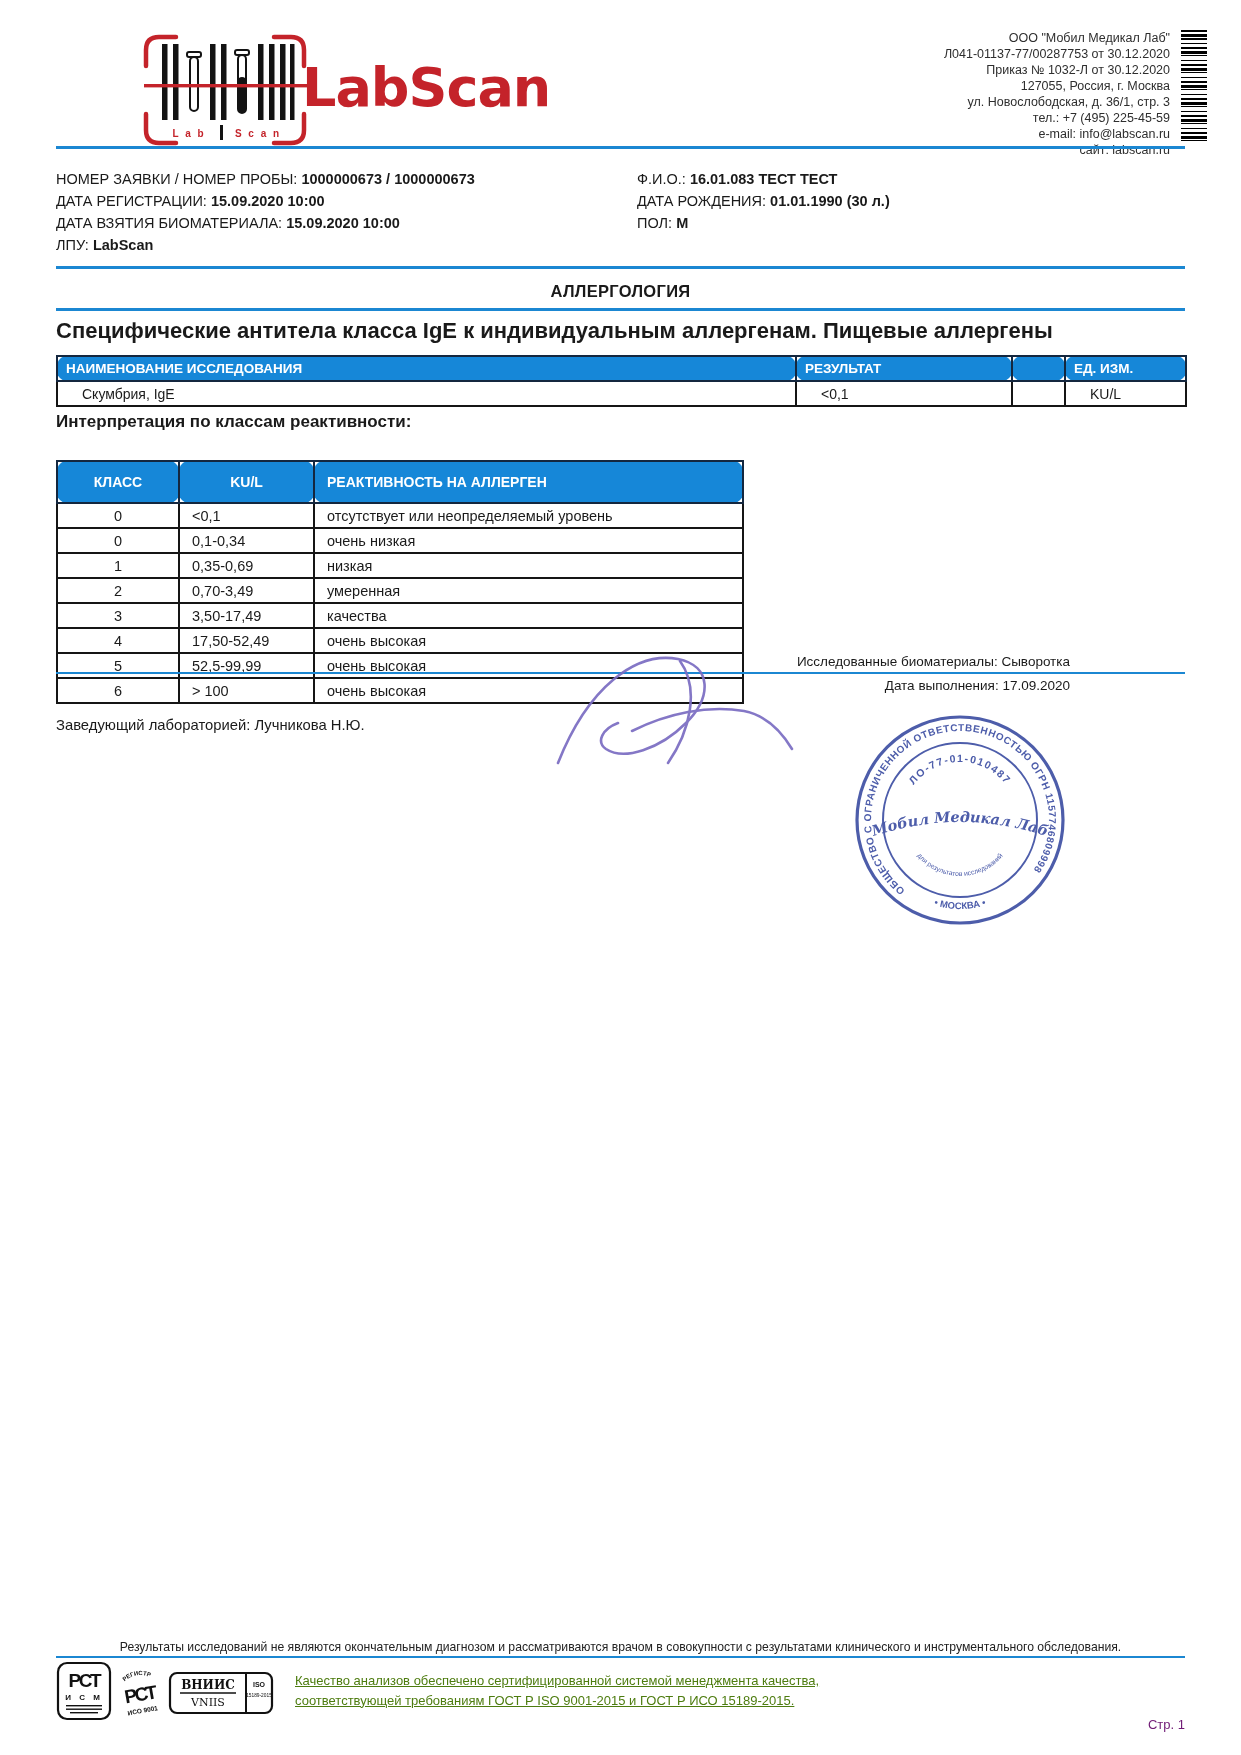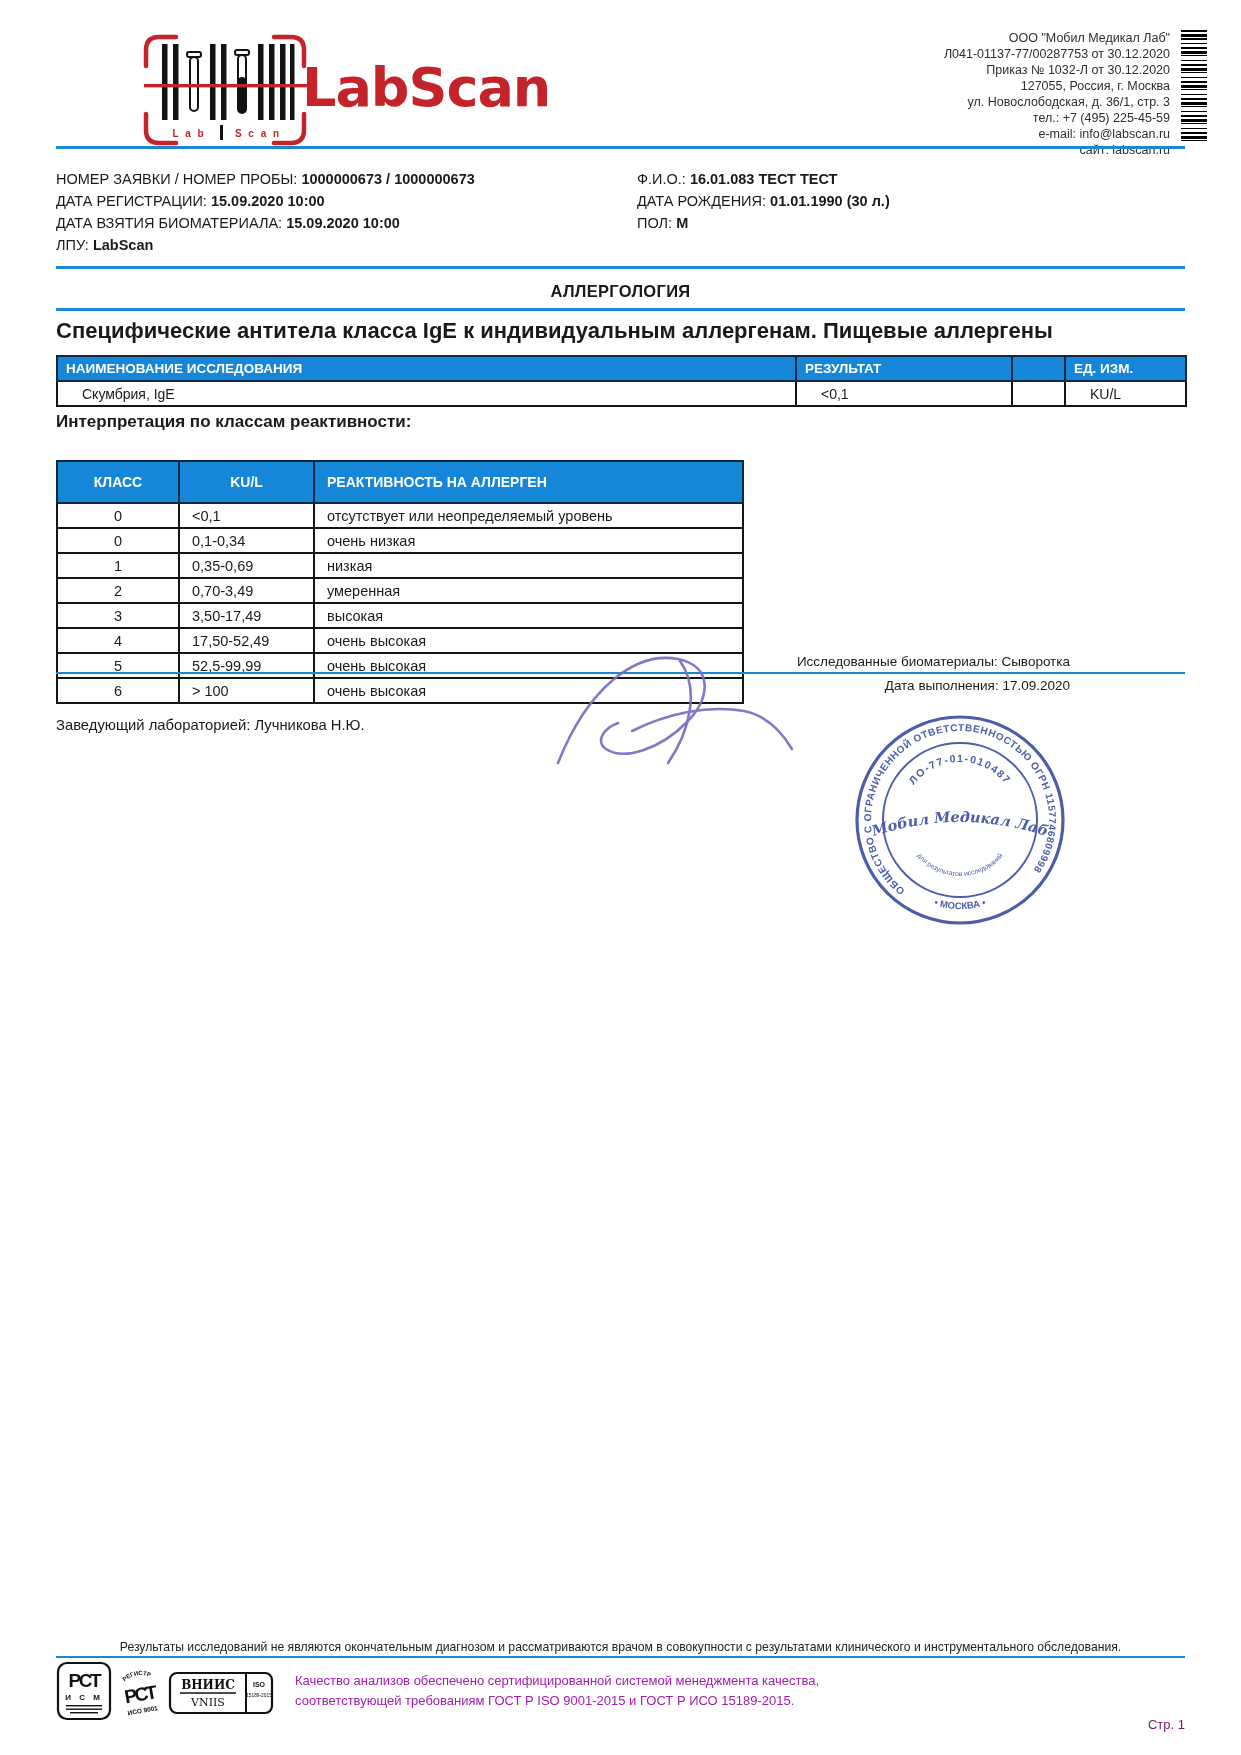--- a/index.html
+++ b/index.html
@@ -28,21 +28,21 @@
   #patient-left{left:56px;width:560px;}
   #patient-right{left:637px;width:520px;}
   .pline .lab{font-weight:normal;}
   .pline .val{font-weight:bold;text-align:center;}
 
   #section-title{top:282px;left:56px;width:1129px;text-align:center;
                  font-size:16.5px;font-weight:bold;letter-spacing:.3px;}
   #section-subtitle{top:318px;left:56px;font-size:22px;font-weight:bold;}
 
   table{border-collapse:collapse;table-layout:fixed;position:absolute;}
-  th,td{overflow:hidden;white-space:nowrap;}
+  th,td{overflow:hidden;white-space:nowrap;border-radius:10px;}
   #results-table{left:56px;top:355px;width:1129px;}
   #results-table th{background:#1687d8;color:#fff;font-size:13.5px;font-weight:bold;
       text-align:left;height:23px;padding:0 8px;border:2px solid #14273f;}
   #results-table td{font-size:14px;height:23px;padding:0 24px;border:2px solid #151515;}
 
   #interp-title{top:412px;left:56px;font-size:17px;font-weight:bold;}
   #interp-table{left:56px;top:447px;width:686px;margin-top:13px;}
   #interp-table th{background:#1687d8;color:#fff;font-size:14px;font-weight:bold;
       height:24px;padding:8px 12px;border:2px solid #14273f;}
   #interp-table td{font-size:14.5px;height:23px;padding:0 12px;border:2px solid #151515;}
@@ -52,21 +52,21 @@
 
   #biomaterials{top:654px;right:171px;font-size:13.5px;}
   #exec-date{top:678px;right:171px;font-size:13.5px;}
   #lab-head{top:717px;left:56px;font-size:14.8px;}
 
   #signature{left:540px;top:645px;}
   #stamp{left:850px;top:710px;}
 
   #disclaimer{top:1640px;left:56px;width:1129px;text-align:center;font-size:12.2px;color:#222;}
   #cert-marks{left:56px;top:1661px;}
-  #quality-text{left:295px;top:1671px;font-size:13px;line-height:19.5px;color:#a21caf;}
+  #quality-text{left:295px;top:1671px;font-size:13px;line-height:19.5px;color:#4d7c0f;text-decoration:underline;}
   #page-label{top:1717px;right:56px;font-size:13px;color:#701a75;}
 </style>
 </head>
 <body>
 
 <div class="page">
 
   <svg id="logo-box" class="abs" viewBox="0 0 170 120" width="170" height="120">
     <g fill="none" stroke="#c4232a" stroke-width="4.5" stroke-linecap="round">
       <path d="M 6,36 L 6,20 Q 6,7 19,7 L 36,7"></path>
@@ -208,21 +208,21 @@
       <td>низкая</td>
     </tr>
     <tr>
       <td class="c1">2</td>
       <td>0,70-3,49</td>
       <td>умеренная</td>
     </tr>
     <tr>
       <td class="c1">3</td>
       <td>3,50-17,49</td>
-      <td>высокая</td>
+      <td>качества</td>
     </tr>
     <tr>
       <td class="c1">4</td>
       <td>17,50-52,49</td>
       <td>очень высокая</td>
     </tr>
     <tr>
       <td class="c1">5</td>
       <td>52,5-99,99</td>
       <td>очень высокая</td>

